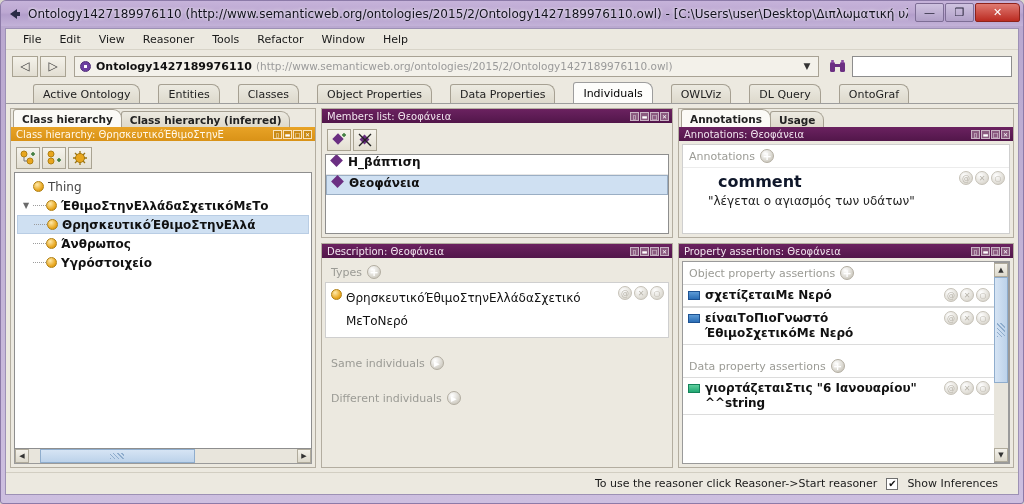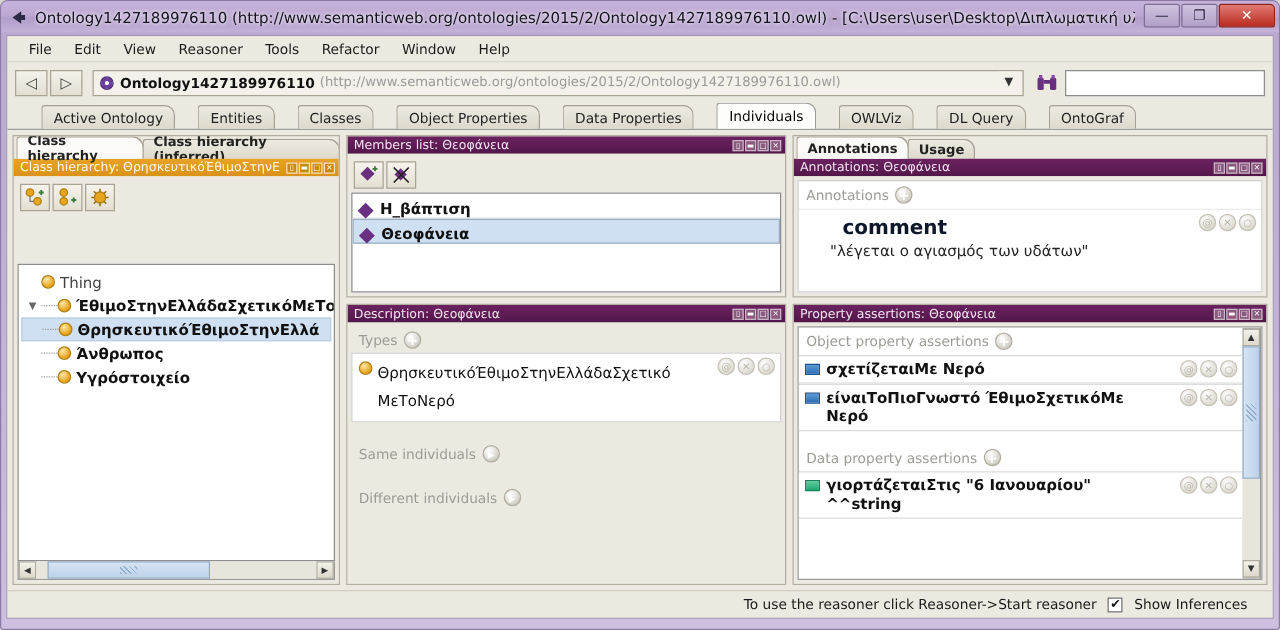--- a/index.html
+++ b/index.html
@@ -148,21 +148,21 @@
   .workspace {
     flex: 1;
     background: #ece9e0;
     position: relative;
     padding: 4px;
     display: flex;
     gap: 5px;
     overflow: hidden;
   }
   .col { display: flex; flex-direction: column; gap: 5px; }
-  .col-left  { width: 262px; }
+  .col-left  { width: 306px; }
   .col-mid   { width: 352px; }
   .col-right { flex: 1; }
 
   
   .panel {
     background: #ece9e0;
     border: 1px solid #b3ada0;
     display: flex; flex-direction: column;
     overflow: hidden;
   }
@@ -215,21 +215,21 @@
   .toolbtn {
     width: 24px; height: 22px;
     border: 1px solid #a9a392;
     background: linear-gradient(180deg,#f5f3ec,#e3dfd2);
     display: flex; align-items: center; justify-content: center;
   }
 
   .treebox {
     flex: 1; background: #fff;
     border: 1px solid #8e8e8e;
-    position: relative; overflow: hidden; margin-top: 39px;
+    position: relative; overflow: hidden;
   }
   .tree { padding: 4px 2px; font-size: 12px; }
   .tnode {
     display: flex; align-items: center;
     height: 19px; white-space: nowrap;
     padding-left: 2px;
   }
   .tnode.sel { background: #cfe0f2; border: 1px solid #b9cde4; height: 19px; }
   .t-twisty {
     width: 14px; flex: 0 0 14px; text-align: center;
@@ -289,21 +289,21 @@
     transform: translateY(-50%);
     background-image: repeating-linear-gradient(45deg,#8fadcd 0 1px,transparent 1px 3px);
   }
 
   
   .listbox {
     flex: 1; background: #fff; border: 1px solid #8e8e8e;
     overflow: hidden; padding: 0;
   }
   .listrow {
-    height: 20px; display: flex; align-items: flex-end;
+    height: 20px; display: flex; align-items: flex-start;
     padding-left: 5px; font-size: 12px; font-weight: bold; color: #111;
     border-bottom: 1px solid #e6e6e6;
   }
   .listrow.sel { background: #cfe0f2; border: 1px solid #9aaec4; }
   .ind-dia {
     width: 11px; height: 11px; flex: 0 0 11px; margin-right: 6px;
     background: #6b2f82;
     transform: rotate(45deg) scale(.82);
   }
 

